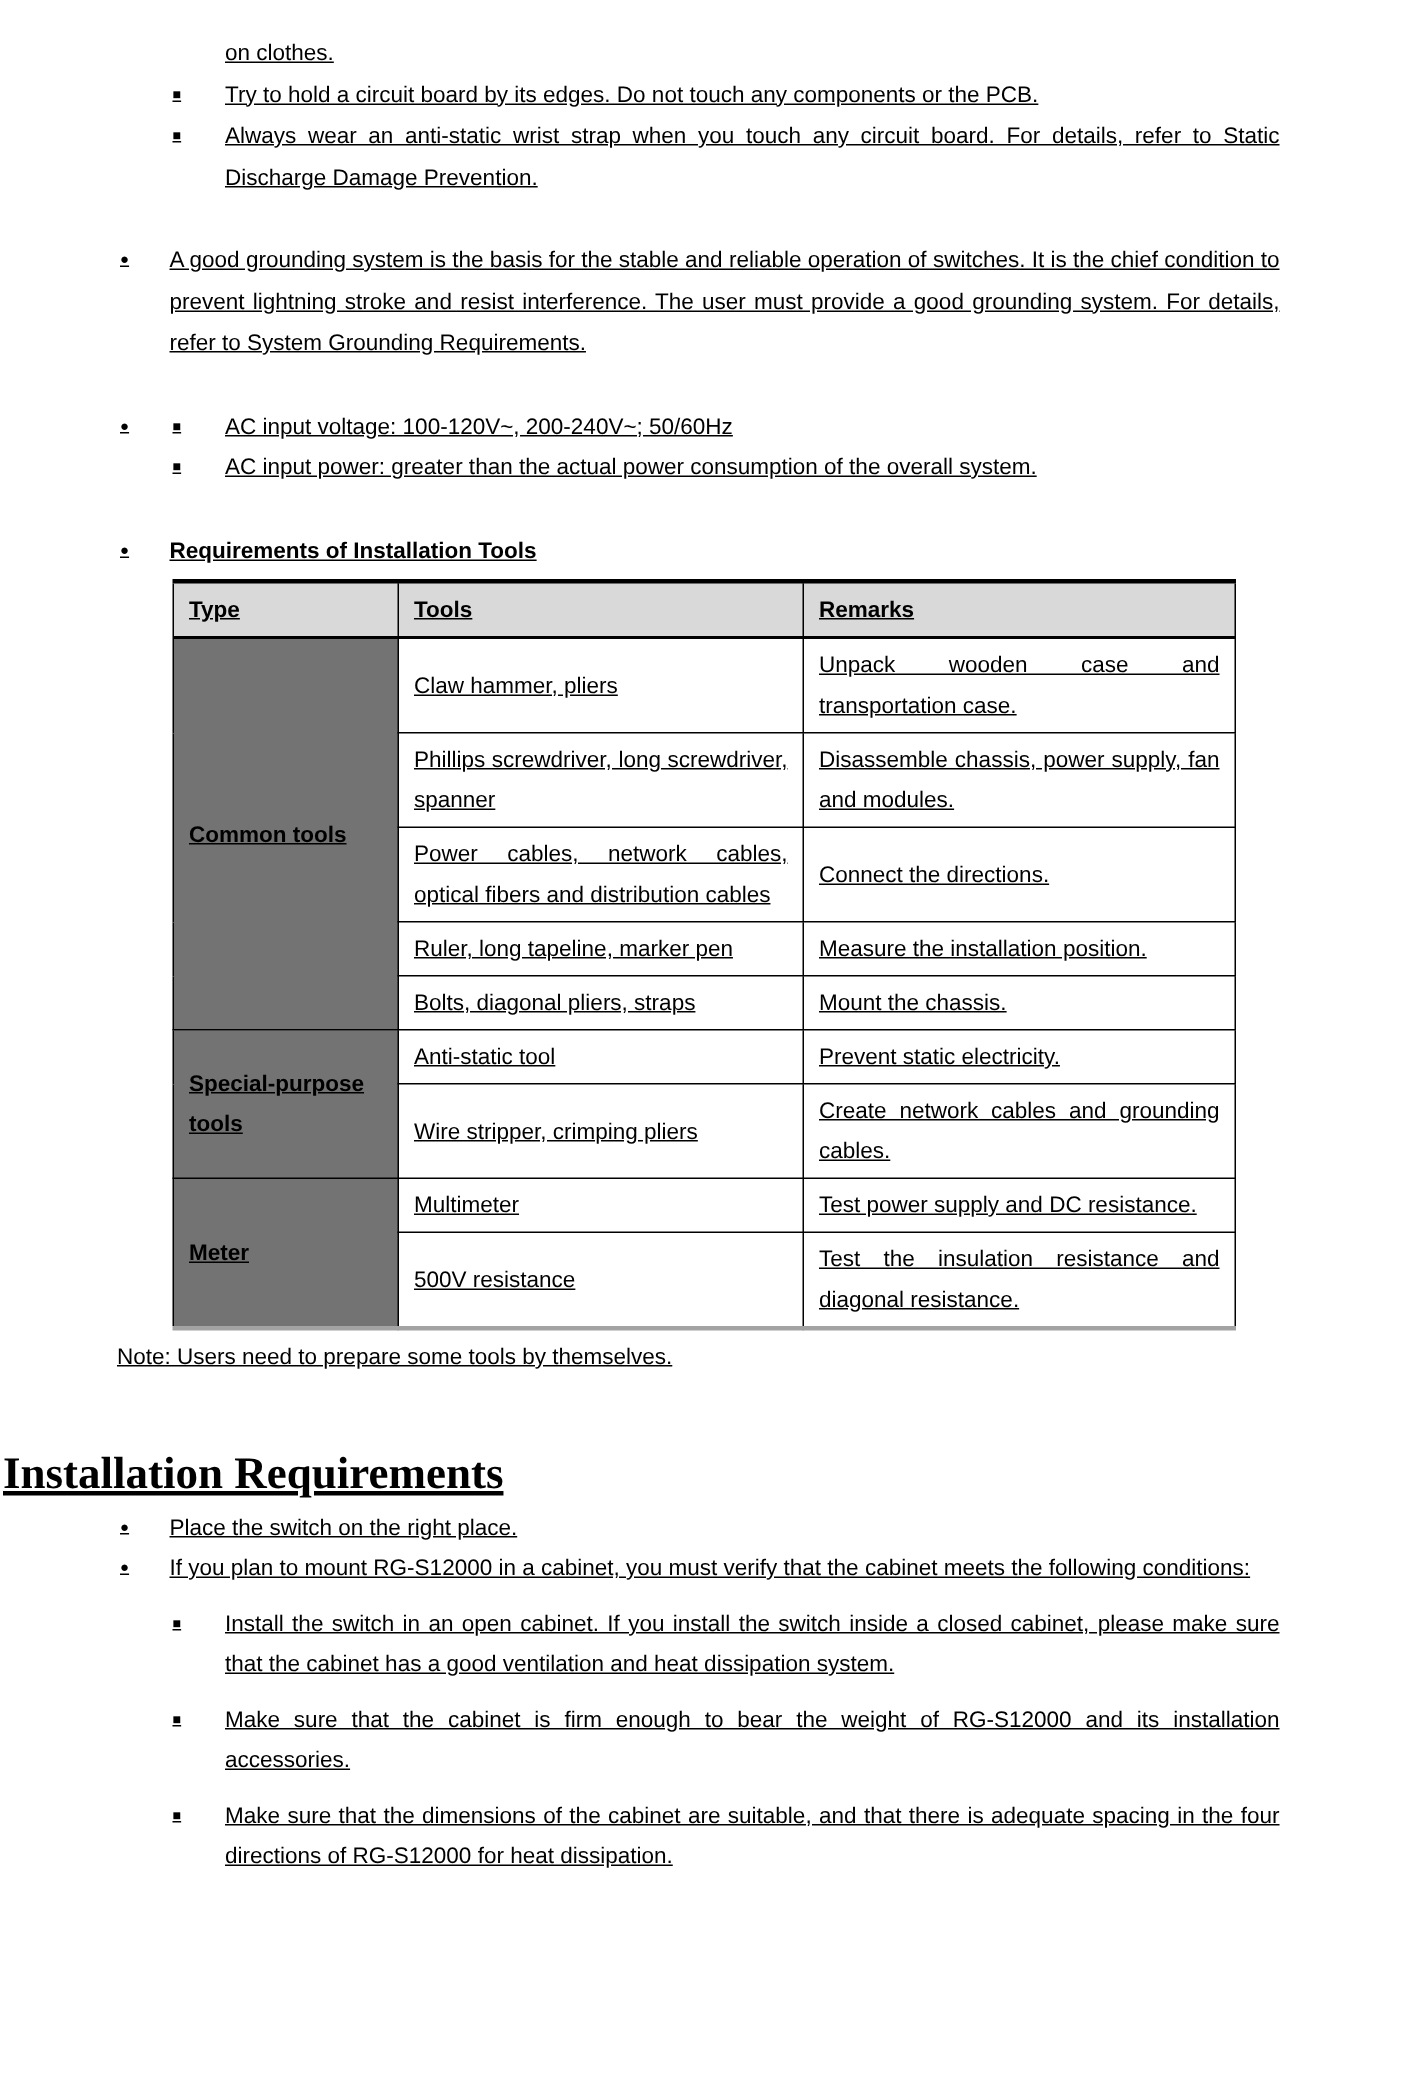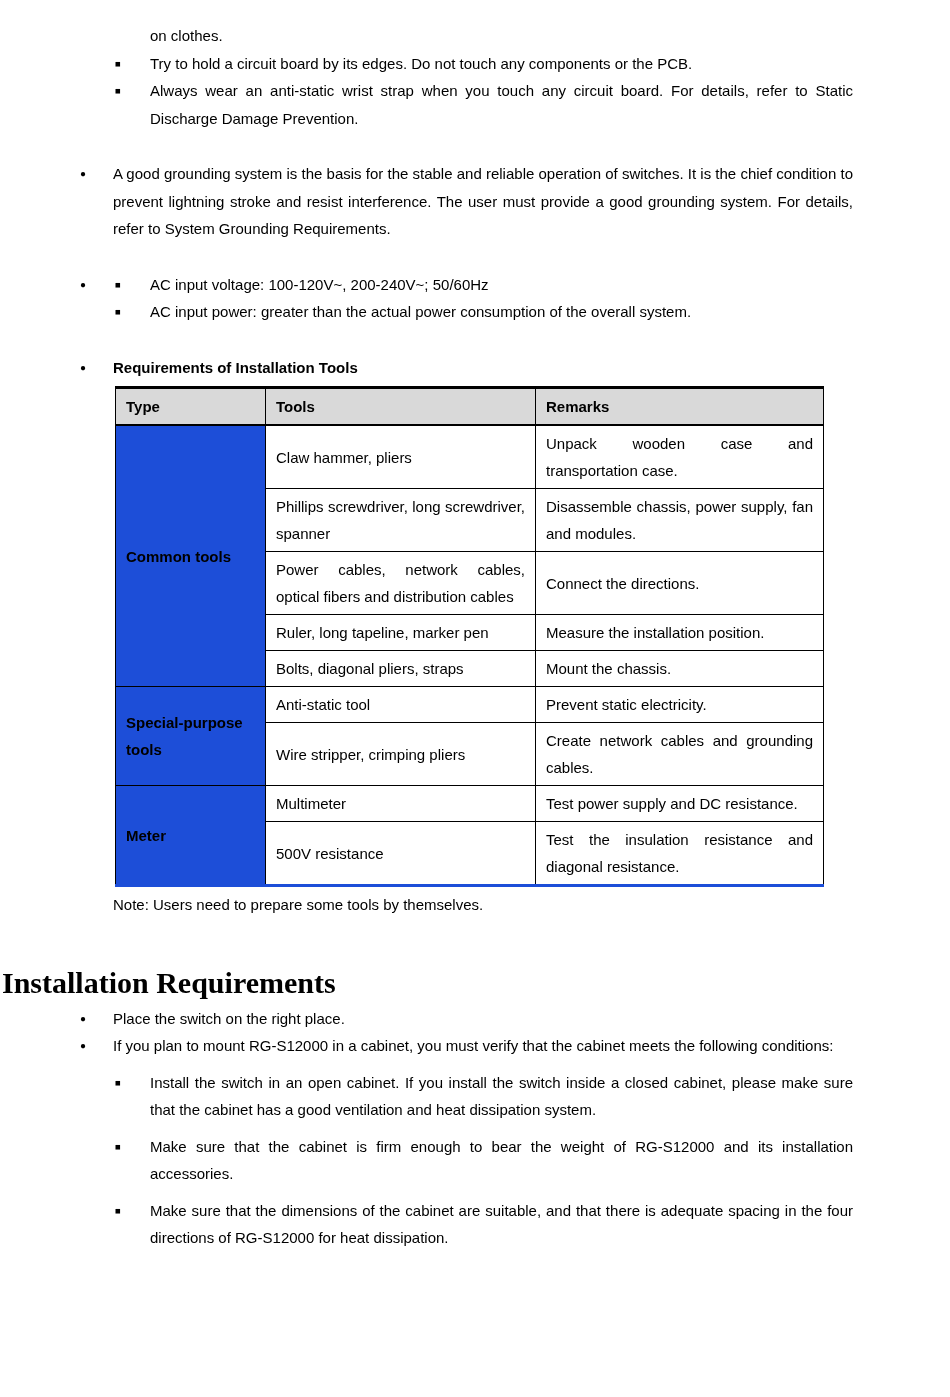--- a/index.html
+++ b/index.html
@@ -4,21 +4,21 @@
 <style>
   * { box-sizing: border-box; }
   html, body { margin: 0; padding: 0; }
   body {
     width: 950px; height: 1397px;
     background: #ffffff; color: #000000;
     font-family: "Liberation Sans", "DejaVu Sans", sans-serif;
     font-size: 15px;
     overflow: hidden;
   }
-  .page { padding: 22px 97px 0 0; }
+  .page { padding: 22px 97px 0 0; text-decoration: underline; }
 
   .frag { margin-left: 150px; line-height: 27.5px; }
 
   
   .l1 { display: flex; margin-left: 80px; align-items: flex-start; }
   .l1 .dot { flex: 0 0 33px; width: 33px; font-size: 10px; line-height: 27.5px; }
   .l1-body { flex: 1; min-width: 0; }
   .sec-title { font-weight: bold; line-height: 27.5px; }
   .para { line-height: 27.5px; text-align: justify; }
   .sect { margin-top: 28px; }
@@ -26,42 +26,42 @@
   
   .l2 { display: flex; margin-left: 115px; align-items: flex-start; }
   .l2-in { display: flex; margin-left: 2px; align-items: flex-start; }
   .sq { flex: 0 0 35px; width: 35px; font-size: 9.5px; line-height: 27.5px; }
   .txt { flex: 1; min-width: 0; line-height: 27.5px; text-align: justify; }
 
   
   .tools-table {
     border-collapse: collapse; table-layout: fixed;
     width: 708px; margin: 5px 0 0 115px;
-    border-top: 3px solid #000; border-bottom: 3px solid #1d4ed8;
+    border-top: 3px solid #000; border-bottom: 3px solid #a3a3a3;
   }
   .tools-table th, .tools-table td {
     border: 1px solid #000;
     padding: 4px 10px;
     line-height: 27px;
     font-size: 15px;
     vertical-align: middle;
     text-align: left;
     overflow-wrap: break-word;
   }
   .tools-table thead th {
     background: #d9d9d9; font-weight: bold;
     border-bottom: 2px solid #000;
   }
-  .tools-table td.type { background: #1d4ed8; font-weight: bold; }
+  .tools-table td.type { background: #737373; font-weight: bold; }
   .tools-table td.cell { text-align: justify; }
   .col-type { width: 150px; }
   .col-tools { width: 270px; }
   .col-remarks { width: 288px; }
 
-  .note { margin-left: 113px; line-height: 27.5px; margin-top: 4px; }
+  .note { margin-left: 78px; line-height: 27.5px; margin-top: 4px; }
 
   .big-heading {
     font-family: "Liberation Serif", "DejaVu Serif", serif;
     font-weight: bold; font-size: 30px; line-height: 36px;
     margin: 46px 0 4px 0; padding-left: 2px;
   }
   .cond { margin-top: 9px; }
 </style>
 </head>
 <body>

